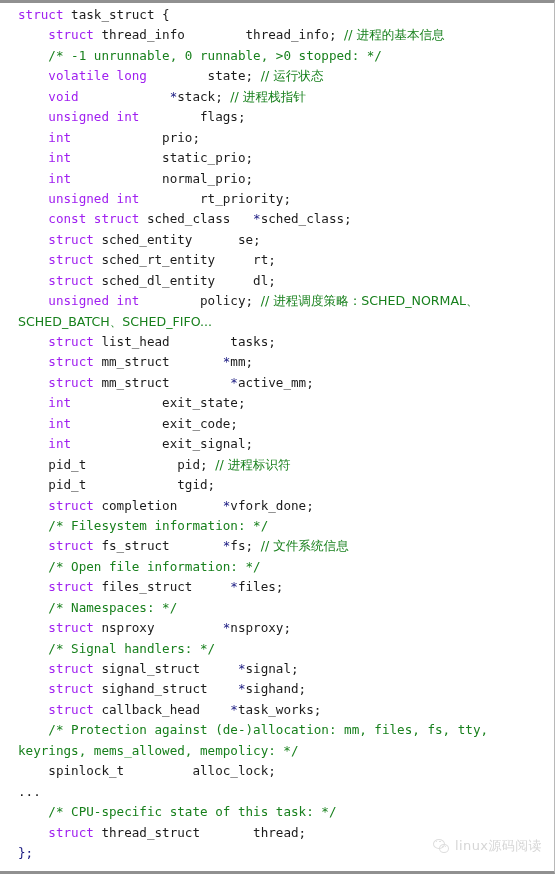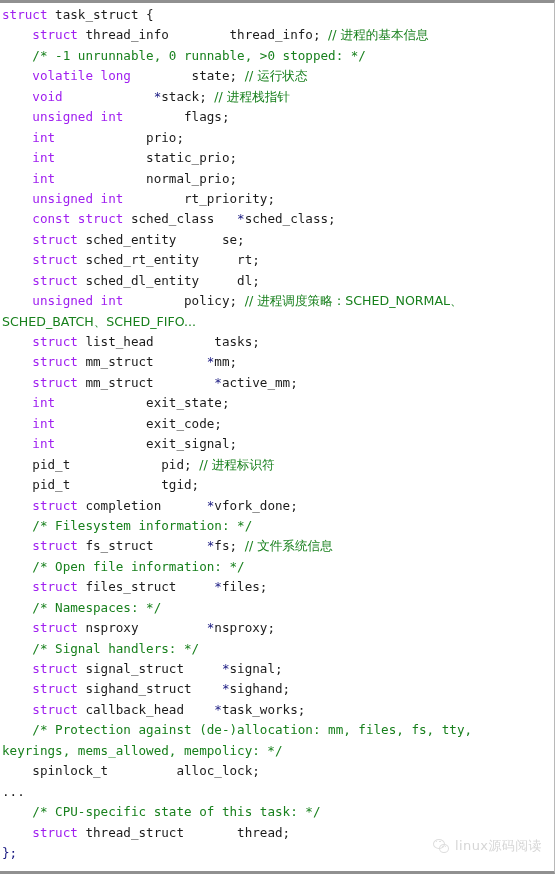--- a/index.html
+++ b/index.html
@@ -29,21 +29,21 @@
     top: 2px;
     right: 0;
     font-size: 12.6px;
     line-height: 20.45px;
     white-space: pre;
     letter-spacing: 0px;
   }
   .code-line {
     white-space: pre;
     height: 20.45px;
-    padding-left: 2px;
+    padding-left: 18px;
   }
   
   .tk-kw   { color: #a020f0; }
   .tk-id   { color: #1b1b1b; }
   .tk-cmt  { color: #18801d; margin-top: 15px; }
   .tk-ptr  { color: #181880; }
   .tk-pun  { color: #181880; }
   .tk-plain{ color: #1b1b1b; }
   .tk-cmt .cjk, .cjk {
     font-family: "DejaVu Sans", "Liberation Sans", sans-serif;

